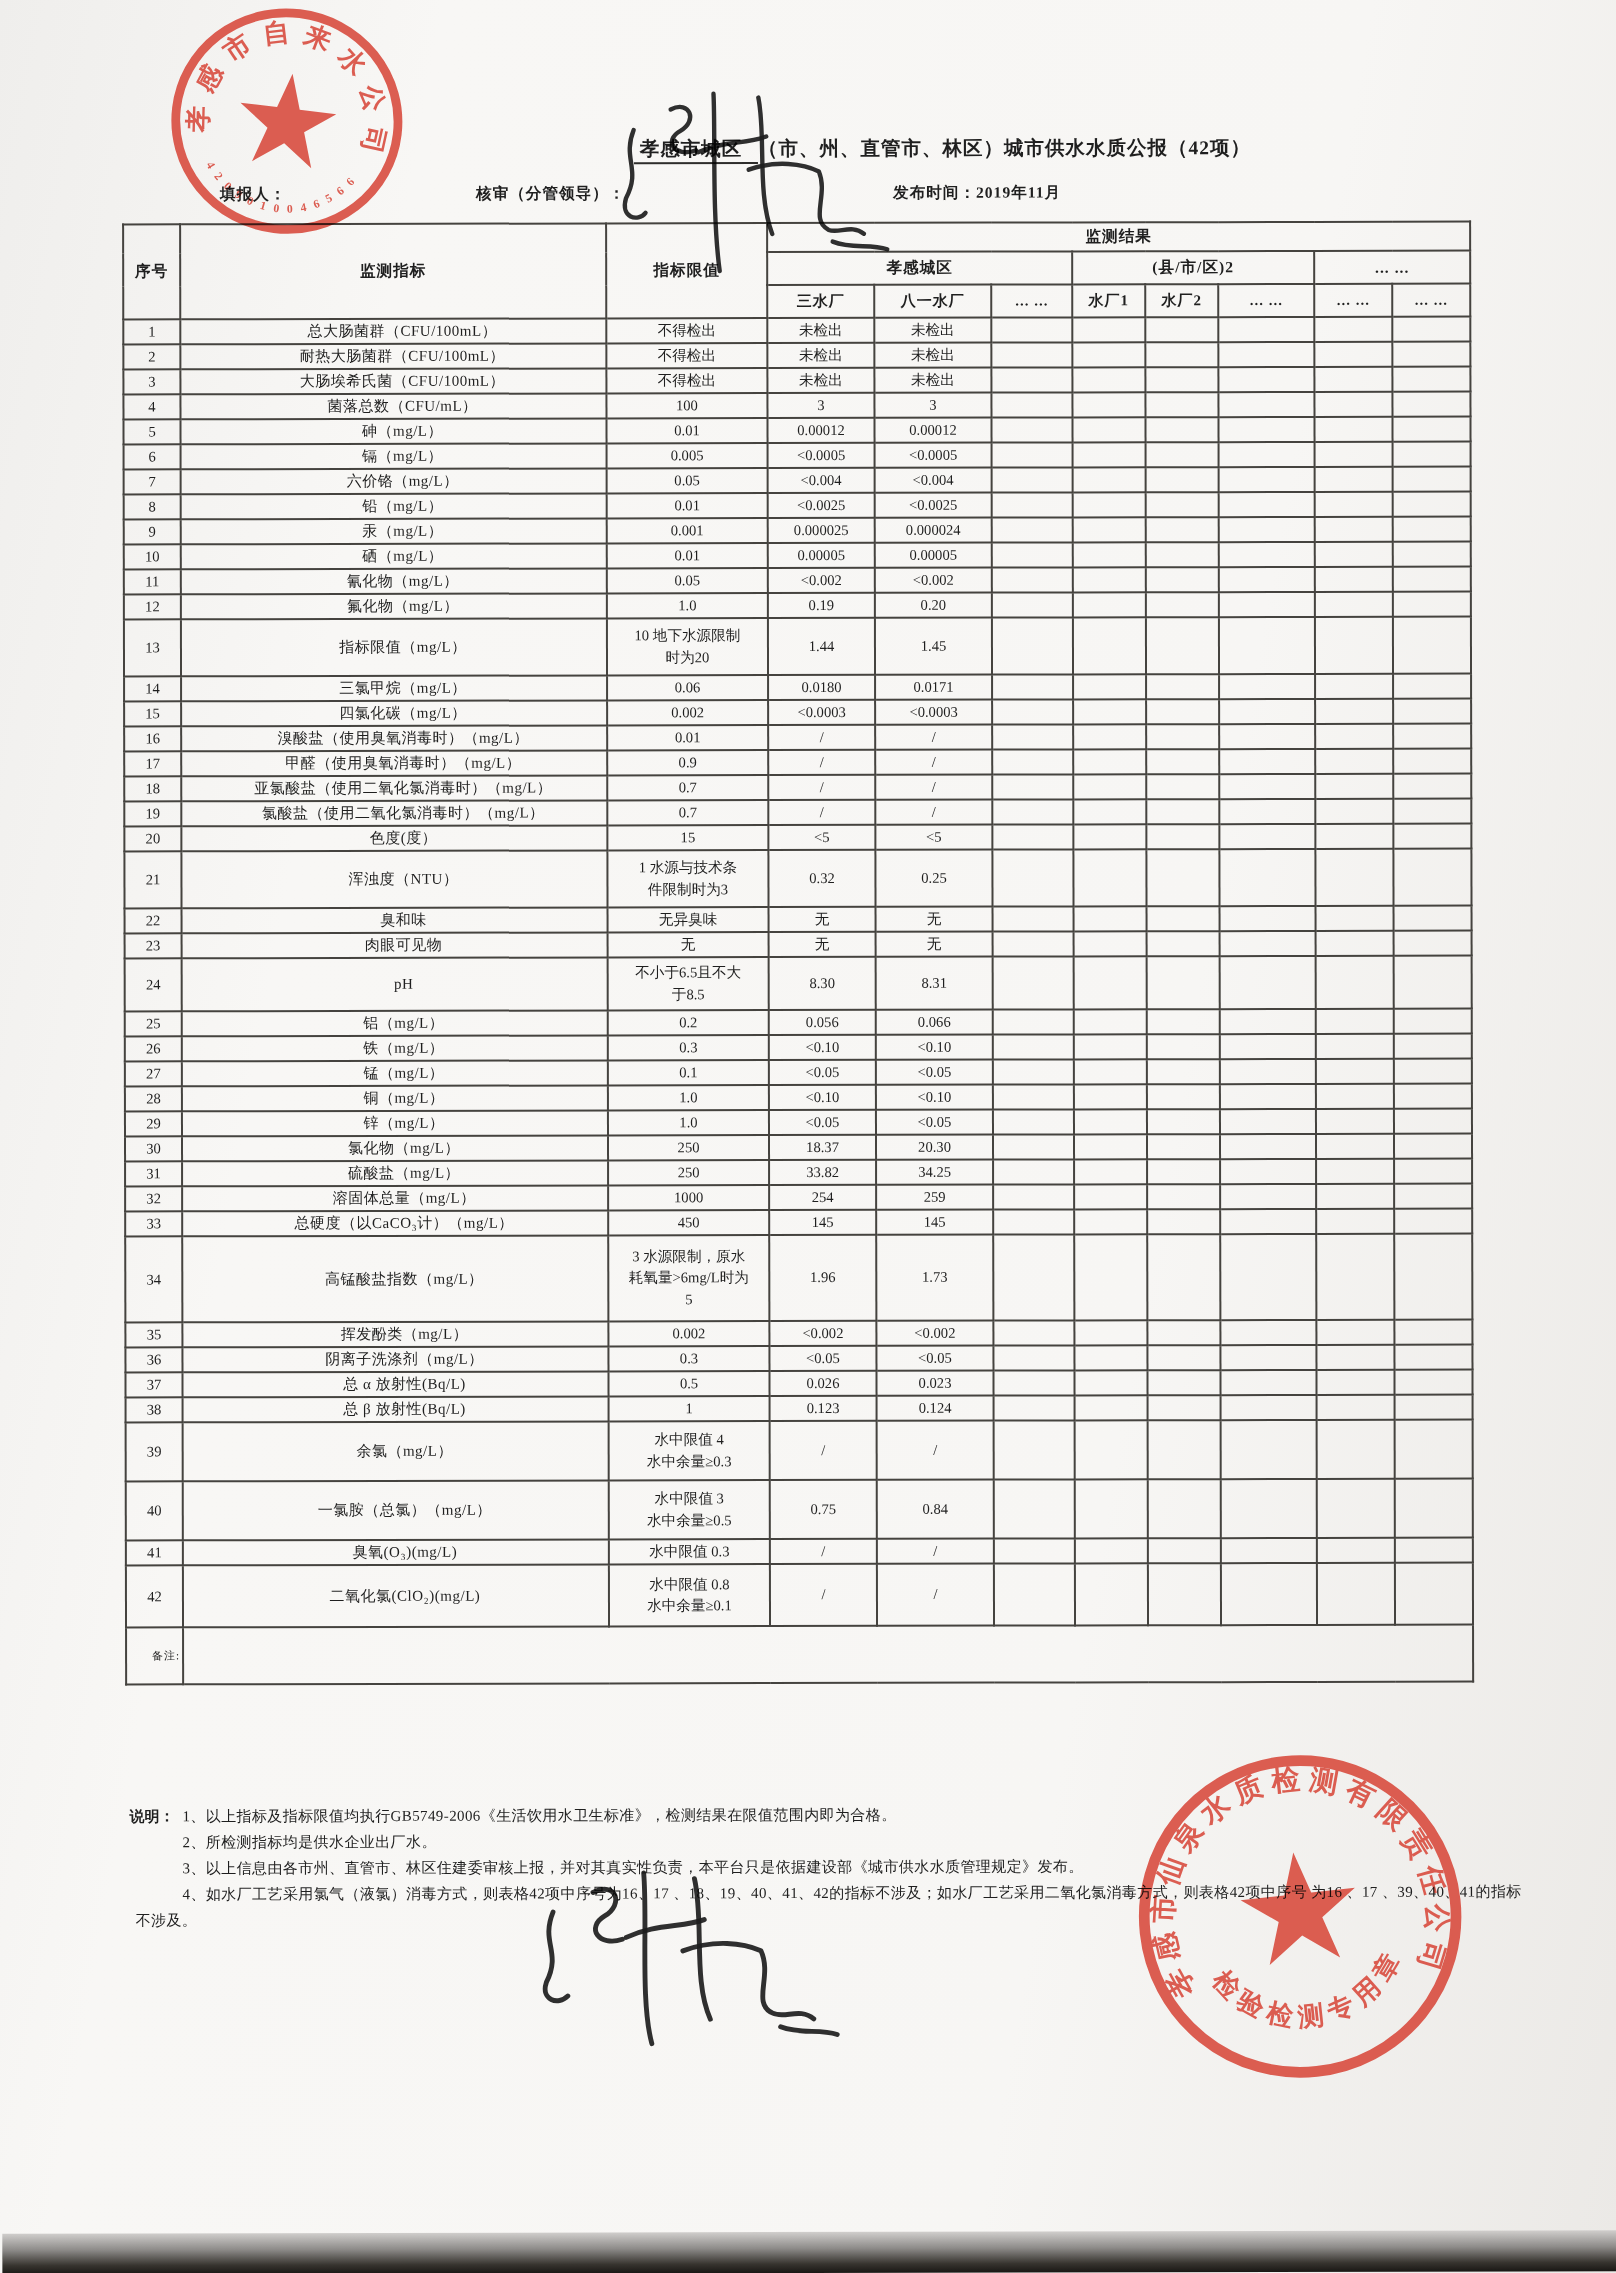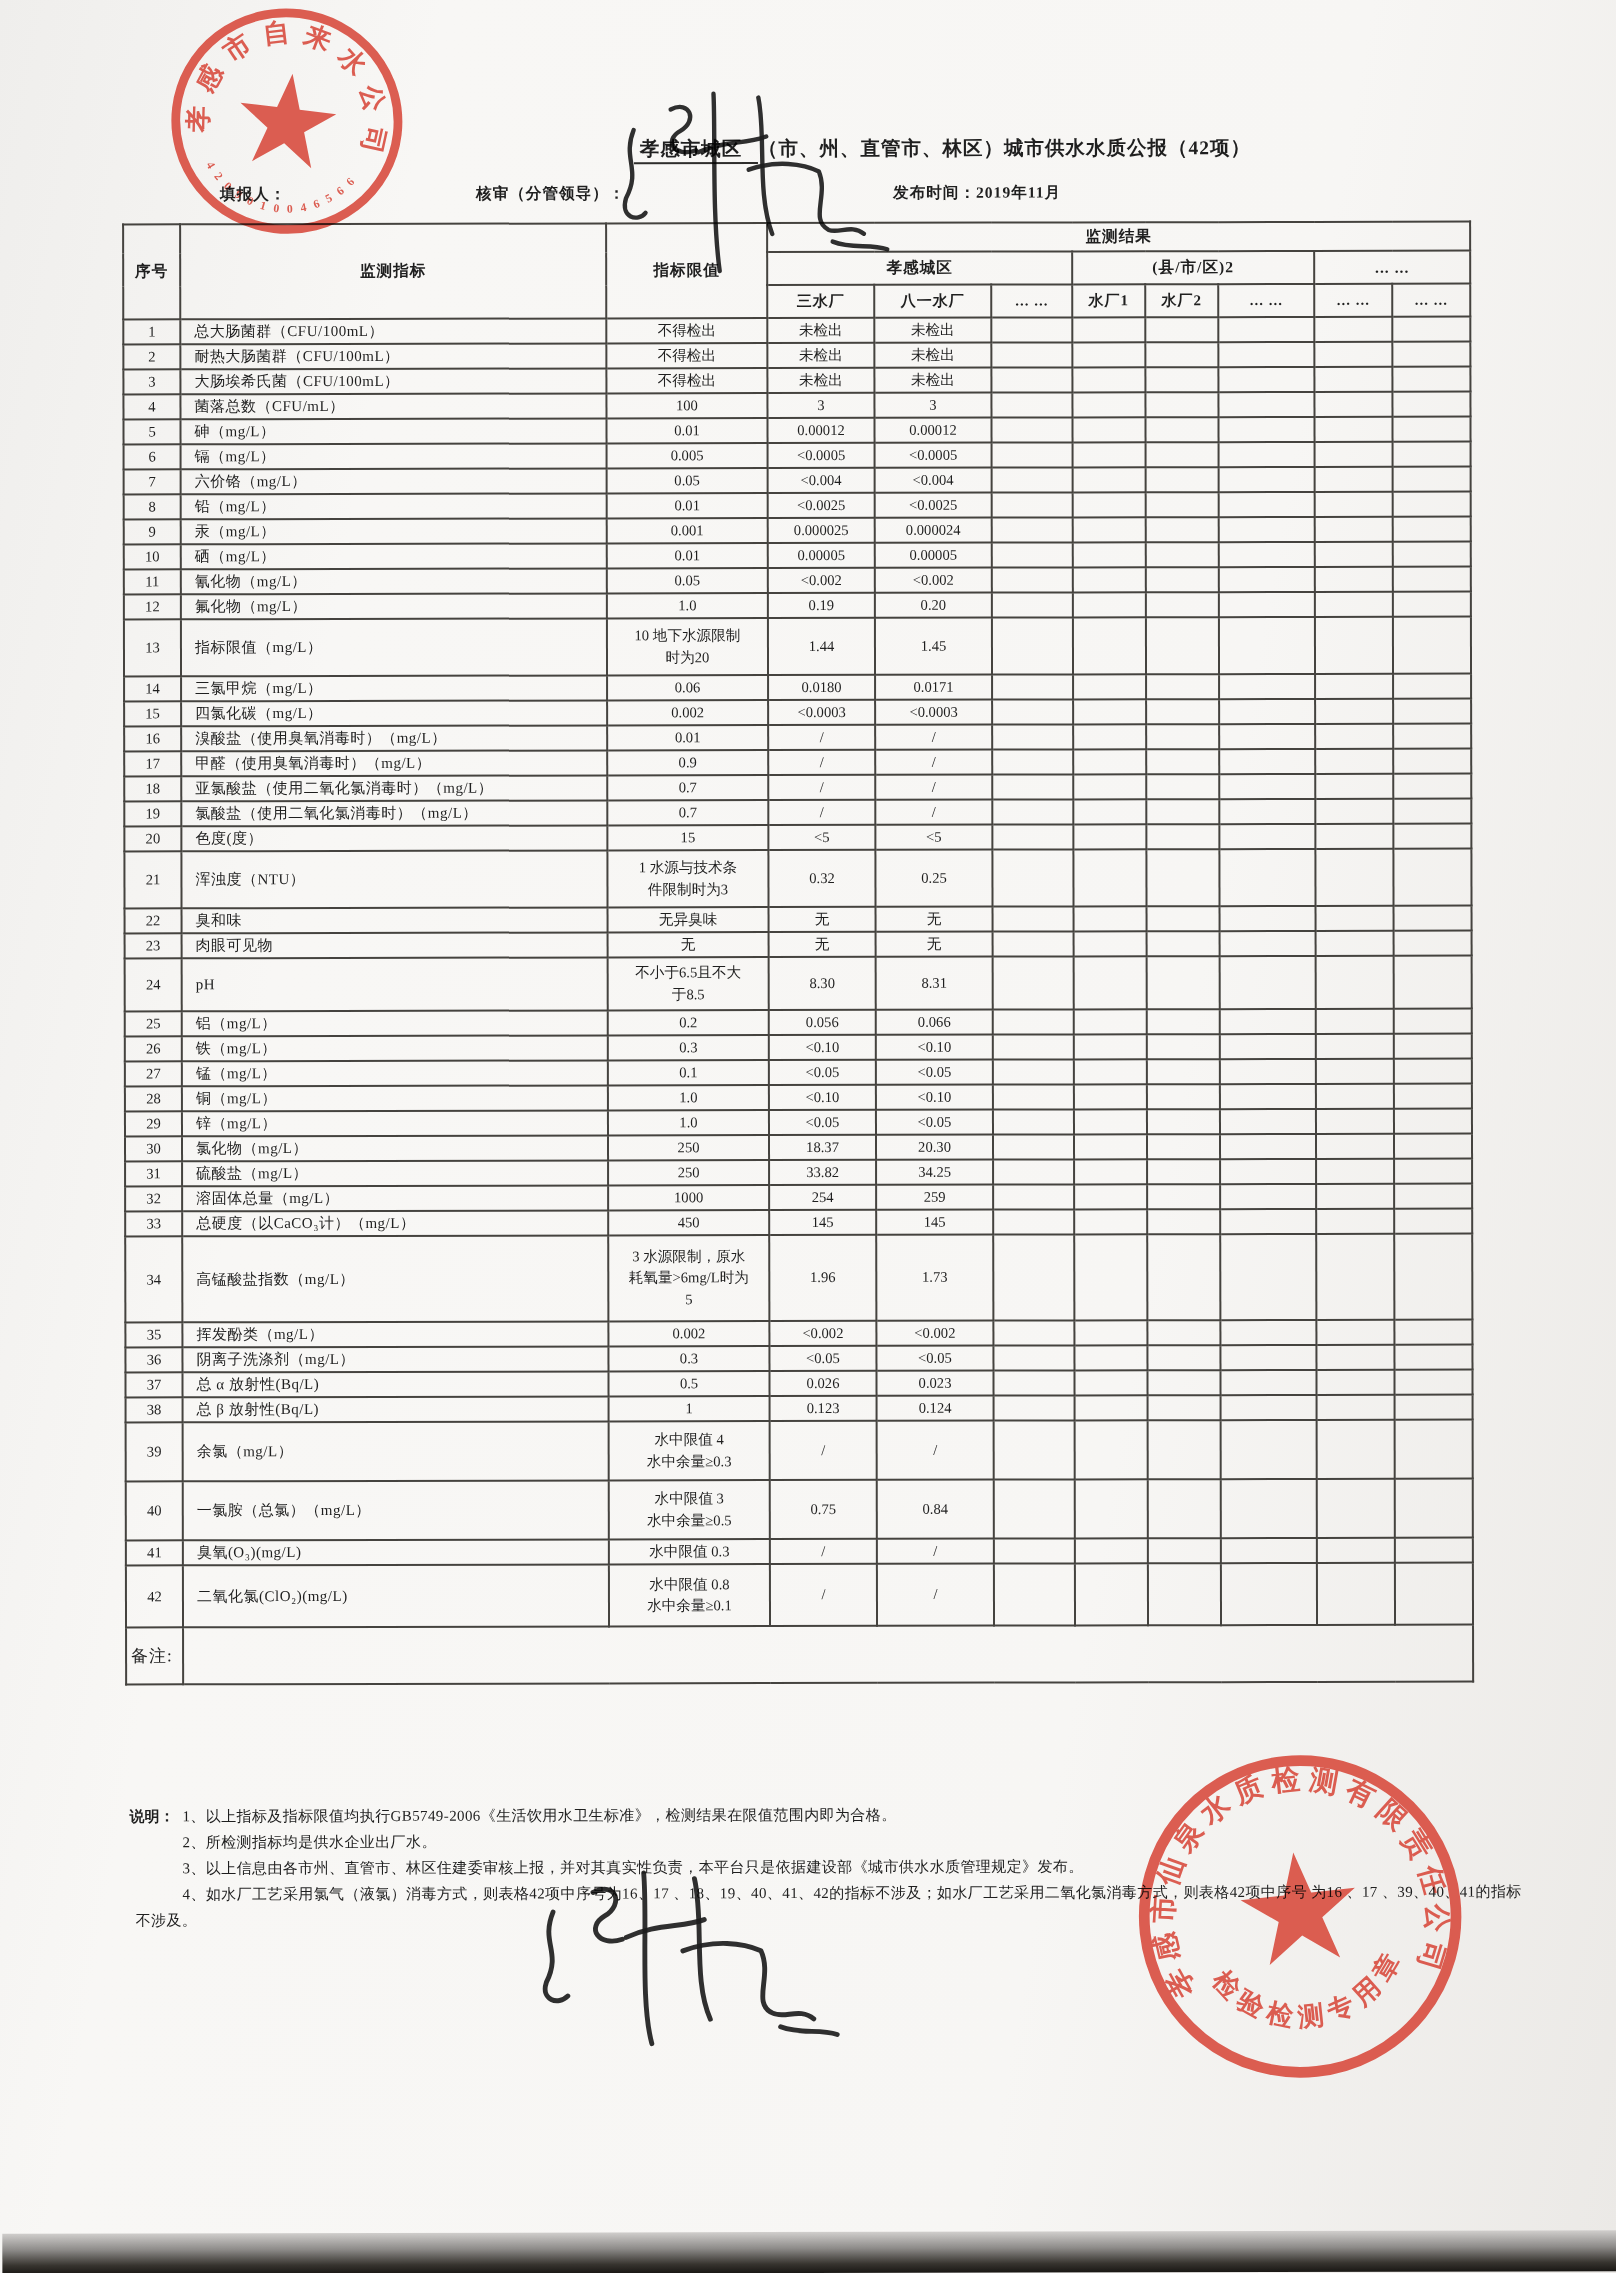--- a/index.html
+++ b/index.html
@@ -13,23 +13,23 @@
   .title{position:absolute;left:636px;top:135px;font-size:19.5px;font-weight:700;letter-spacing:1px;white-space:nowrap;}
   .title-region{border-bottom:2.4px solid #2e2d2b;padding:0 15.6px 2.9px 5.9px;}
   .meta span{position:absolute;top:183px;font-size:15.6px;font-weight:600;letter-spacing:1px;white-space:nowrap;}
   .meta .m1{left:222px;} .meta .m2{left:478px;} .meta .m3{left:895px;}
   
   table{position:absolute;left:124px;top:222px;width:1349px;border-collapse:collapse;table-layout:fixed;}
   th,td{border:2px solid #45433f;padding:0 2px;overflow:hidden;}
   th{font-weight:600;font-size:15.6px;text-align:center;letter-spacing:1px;}
   thead tr.hr1{height:29px;} thead tr.hr2{height:33px;} thead tr.hr3{height:33px;}
   .c-seq{text-align:center;font-size:14.6px;}
-  .c-name{text-align:left;padding-left:13px;font-size:15px;letter-spacing:0.5px;}
+  .c-name{text-align:center;padding-left:20px;font-size:15px;letter-spacing:0.5px;}
   .c-limit,.c-val{text-align:center;font-size:14.6px;white-space:pre-line;line-height:1.45;}
-  .remark-label{font-size:17px;text-align:left;padding-left:3.9px;letter-spacing:1px;}
+  .remark-label{font-size:11px;text-align:right;padding-left:3.9px;letter-spacing:1px;}
   
   .notes{position:absolute;left:128px;top:1802px;width:1397px;display:flex;font-size:15px;line-height:26px;}
   .notes-label{flex:0 0 53px;font-weight:600;}
   .notes-lines{flex:1;}
   .note-line{letter-spacing:0.4px;}
   .note-outdent{margin-left:-47px;text-indent:47px;}
   
   .stamp{position:absolute;mix-blend-mode:multiply;opacity:0.88;}
   .stamp text{font-family:"Liberation Serif","DejaVu Serif",serif;font-weight:700;}
   .sig{position:absolute;mix-blend-mode:multiply;}

